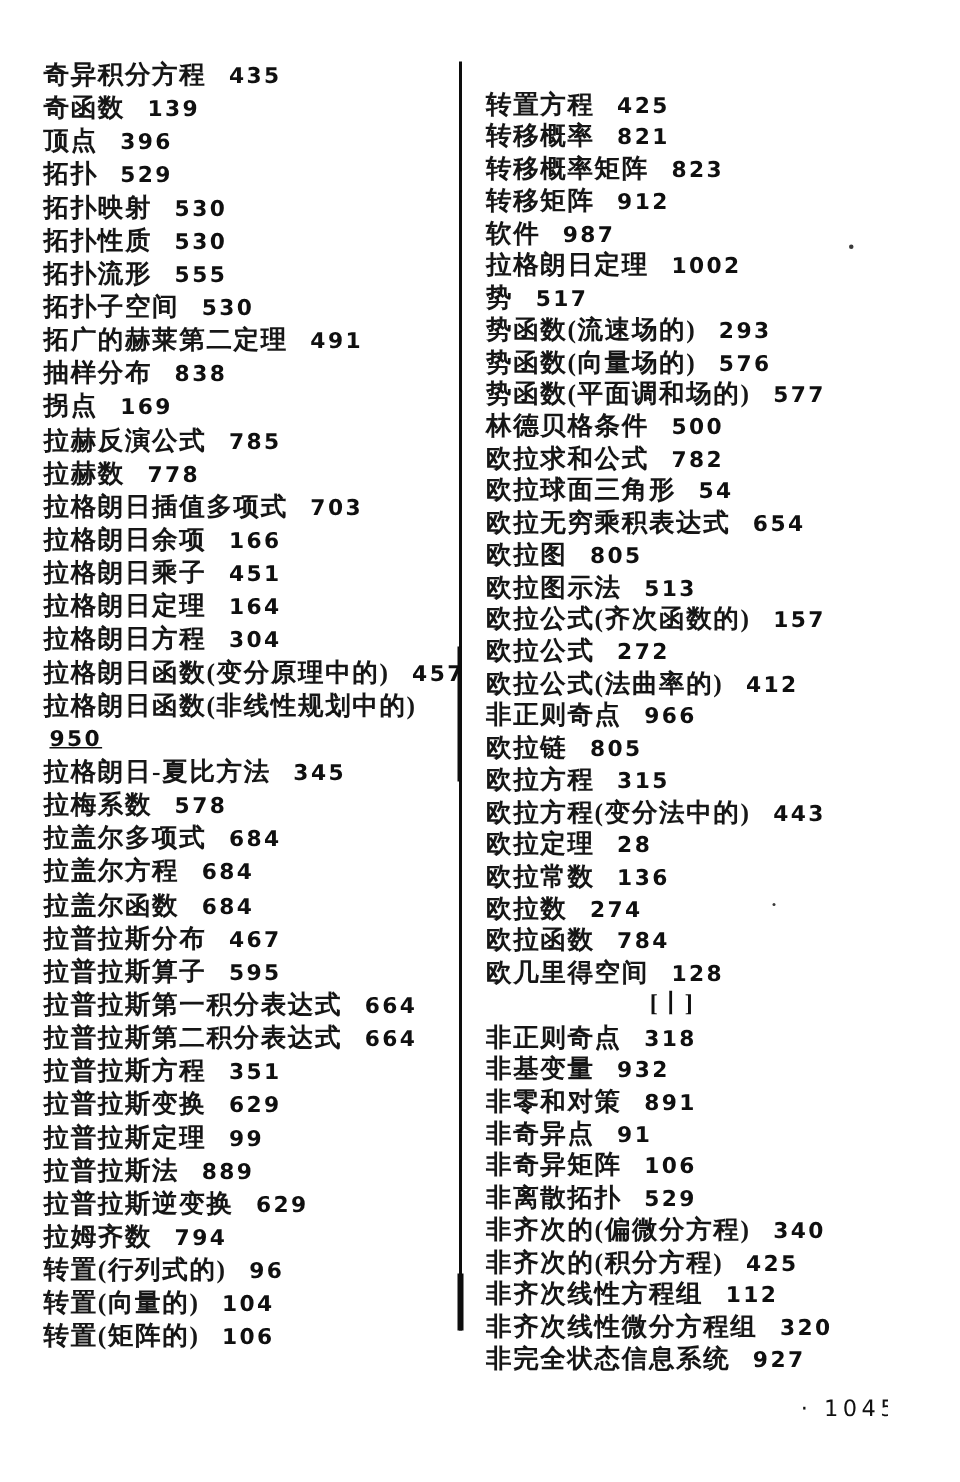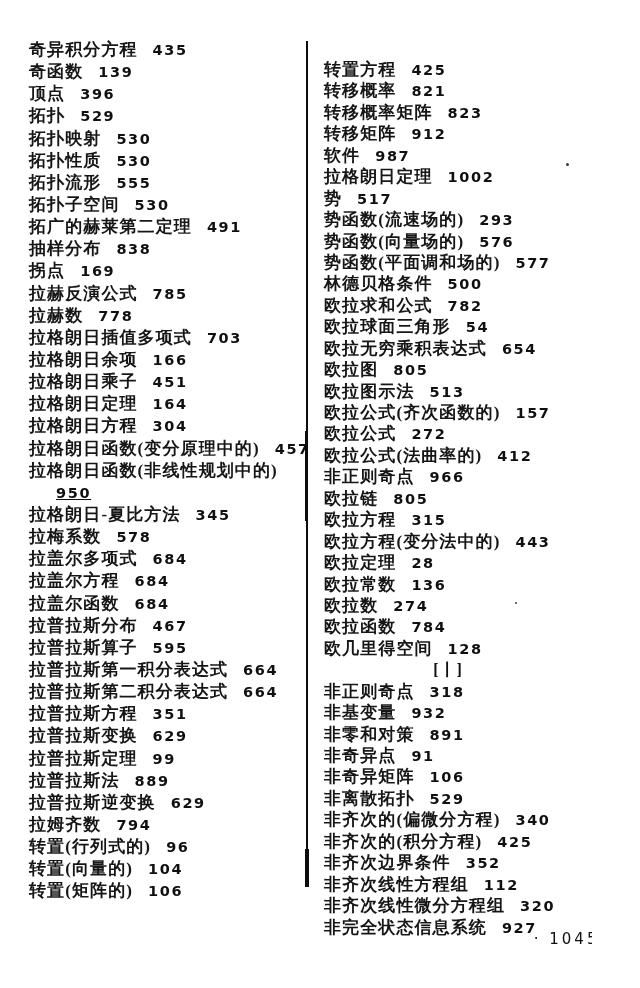--- a/index.html
+++ b/index.html
@@ -21,21 +21,21 @@
   .col-right .row{height:21.45px;line-height:21.45px;}
   .term{
     font-size:17px;letter-spacing:1.1px;color:#161616;
     font-weight:600;
   }
   .num{
     font-family:"DejaVu Sans","Liberation Sans",sans-serif;
     font-weight:700;font-size:14.5px;letter-spacing:1.6px;
     margin-left:15px;color:#101010;
   }
-  .row.cont .num{margin-left:27px;text-decoration:underline;}
+  .row.cont .num{margin-left:4px;text-decoration:underline;}
   .row.section-row{
     text-align:center;font-weight:700;font-size:16px;
     letter-spacing:1px;color:#101010;
     padding-right:40px;
   }
   .divider{
     position:absolute;left:306px;top:41px;width:2px;height:846px;
     background:#0d0d0d;
   }
   .divider::after{
@@ -138,21 +138,20 @@
       <div class="row"><span class="term">欧几里得空间</span><span class="num">128</span></div>
       <div class="row section-row">[丨]</div>
       <div class="row"><span class="term">非正则奇点</span><span class="num">318</span></div>
       <div class="row"><span class="term">非基变量</span><span class="num">932</span></div>
       <div class="row"><span class="term">非零和对策</span><span class="num">891</span></div>
       <div class="row"><span class="term">非奇异点</span><span class="num">91</span></div>
       <div class="row"><span class="term">非奇异矩阵</span><span class="num">106</span></div>
       <div class="row"><span class="term">非离散拓扑</span><span class="num">529</span></div>
       <div class="row"><span class="term">非齐次的(偏微分方程)</span><span class="num">340</span></div>
       <div class="row"><span class="term">非齐次的(积分方程)</span><span class="num">425</span></div>
-      <div class="row"><span class="term">非齐次边界条件</span><span class="num">352</span></div>
       <div class="row"><span class="term">非齐次线性方程组</span><span class="num">112</span></div>
       <div class="row"><span class="term">非齐次线性微分方程组</span><span class="num">320</span></div>
       <div class="row"><span class="term">非完全状态信息系统</span><span class="num">927</span></div>
     </div>
 
   <div class="footer">· 1045 ·</div>
 
   <div class="speck speck-1"></div>
   <div class="speck speck-2"></div>
 

